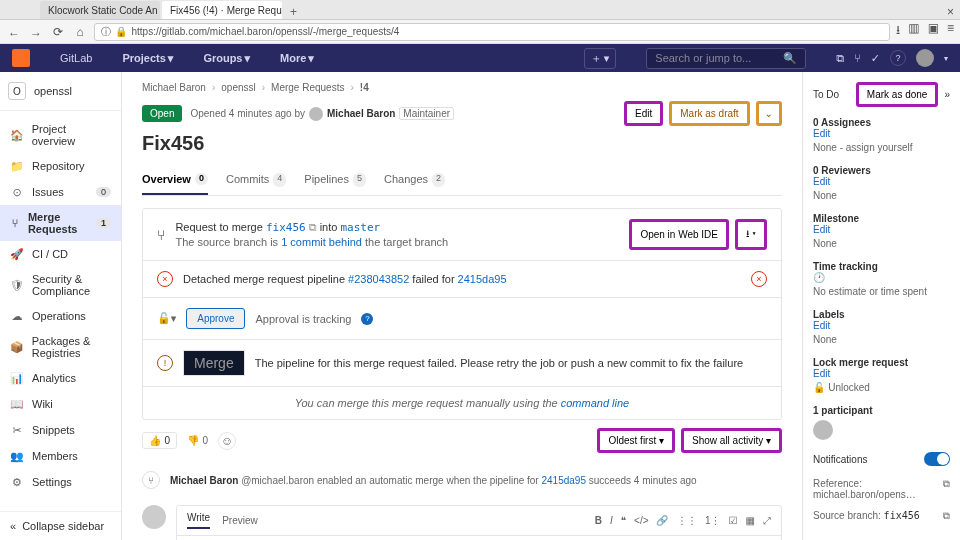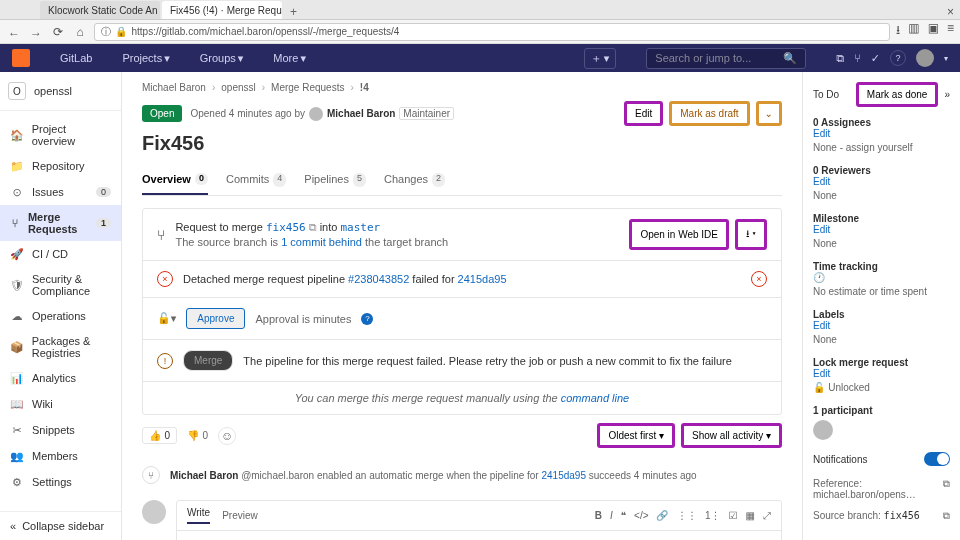--- a/index.html
+++ b/index.html
@@ -12,21 +12,21 @@
 .tab-add { padding: 0 6px; font-size: 12px; color: #666; }
 
 .browser-bar { height: 24px; background: #f5f5f5; display: flex; align-items: center; padding: 0 6px; gap: 6px; border-bottom: 1px solid #ddd; }
 .browser-bar .nav-btn { width: 16px; text-align: center; color: #555; font-size: 12px; }
 .url-bar { flex: 1; height: 18px; background: #fff; border: 1px solid #ccc; border-radius: 3px; display: flex; align-items: center; padding: 0 6px; font-size: 10px; color: #555; gap: 4px; }
 .browser-right { display: flex; gap: 8px; color: #555; font-size: 12px; }
 
 
 .gl-header { height: 28px; background: #292961; display: flex; align-items: center; padding: 0 12px; gap: 30px; color: #d1d1f0; font-size: 11px; }
 .gl-logo { width: 18px; height: 18px; background: #fc6d26; border-radius: 2px; }
-.gl-header .menu-item { display: flex; align-items: center; gap: 2px; }
+.gl-header .menu-item { display: flex; align-items: center; gap: 2px; font-weight: bold; }
 .gl-header .spacer { flex: 1; }
 .gl-plus { border: 1px solid #4f4f82; border-radius: 3px; padding: 2px 6px; display: flex; align-items: center; gap: 2px; }
 .gl-search { background: #1f1f4d; border: 1px solid #4f4f82; border-radius: 3px; padding: 3px 8px; width: 160px; display: flex; align-items: center; justify-content: space-between; color: #868699; }
 .gl-header-icons { display: flex; gap: 10px; align-items: center; }
 .gl-avatar-sm { width: 18px; height: 18px; border-radius: 50%; background: #999; }
 
 
 .layout { display: flex; height: calc(540px - 20px - 24px - 28px); }
 .sidebar { width: 122px; border-right: 1px solid #e5e5e5; display: flex; flex-direction: column; }
 .sidebar-header { display: flex; align-items: center; gap: 8px; padding: 10px 8px; border-bottom: 1px solid #eee; }
@@ -60,21 +60,21 @@
 .panel-section { padding: 10px 14px; border-bottom: 1px solid #e5e5e5; display: flex; align-items: center; gap: 10px; font-size: 11px; }
 .panel-section:last-child { border-bottom: none; }
 .code { font-family: monospace; color: #1068bf; }
 .muted { color: #666; }
 .link { color: #1068bf; }
 .status-icon { width: 16px; height: 16px; border-radius: 50%; display: flex; align-items: center; justify-content: center; font-size: 9px; }
 .status-fail { border: 1px solid #dd2b0e; color: #dd2b0e; }
 .status-warn { border: 1px solid #9e5400; color: #9e5400; }
 .close-x { margin-left: auto; width: 16px; height: 16px; border: 1px solid #dd2b0e; color: #dd2b0e; border-radius: 50%; display: flex; align-items: center; justify-content: center; font-size: 9px; }
 .btn-approve { border: 1px solid #1068bf; color: #1068bf; padding: 4px 10px; border-radius: 3px; font-size: 10px; }
-.btn-merge { background: #404040; color: #999; padding: 4px 10px; border-radius: 9px; font-size: 10px; border: 1px solid #e5e5e5; }
+.btn-merge { background: #0f172a; color: #999; padding: 4px 10px; border-radius: 0; font-size: 14px; border: 1px solid #e5e5e5; }
 .req-merge-right { margin-left: auto; display: flex; gap: 6px; }
 
 .reactions { display: flex; align-items: center; gap: 10px; padding: 8px 0; }
 .react-btn { border: 1px solid #e5e5e5; border-radius: 3px; padding: 2px 6px; display: flex; gap: 3px; font-size: 10px; }
 .react-plain { display: flex; gap: 3px; font-size: 10px; color: #666; }
 
 .activity-row { display: flex; gap: 10px; font-size: 10px; color: #666; padding: 10px 0; align-items: center; }
 .comment-box { display: flex; gap: 10px; margin-top: 6px; }
 .avatar-md { width: 24px; height: 24px; border-radius: 50%; background: #ccc; }
 .comment-area { flex: 1; border: 1px solid #e5e5e5; border-radius: 3px; }
@@ -287,21 +287,21 @@
           </div>
         </div>
         <div class="panel-section">
           <span class="status-icon status-fail">×</span>
           <span><span>Detached merge request pipeline </span><span class="link">#238043852</span><span> failed for </span><span class="link">2415da95</span></span>
           <span class="close-x">×</span>
         </div>
         <div class="panel-section">
           <span style="color:#666">🔓▾</span>
           <button class="btn-approve">Approve</button>
-          <span class="muted">Approval is minutes</span>
+          <span class="muted">Approval is tracking</span>
           <span style="background:#1068bf;color:#fff;border-radius:50%;width:12px;height:12px;display:inline-flex;align-items:center;justify-content:center;font-size:8px">?</span>
         </div>
         <div class="panel-section">
           <span class="status-icon status-warn">!</span>
           <button class="btn-merge">Merge</button>
           <span>The pipeline for this merge request failed. Please retry the job or push a new commit to fix the failure</span>
         </div>
         <div class="panel-section" style="justify-content:center">
           <span class="muted" style="font-style:italic"><span>You can merge this merge request manually using the </span><span class="link">command line</span></span>
         </div>

